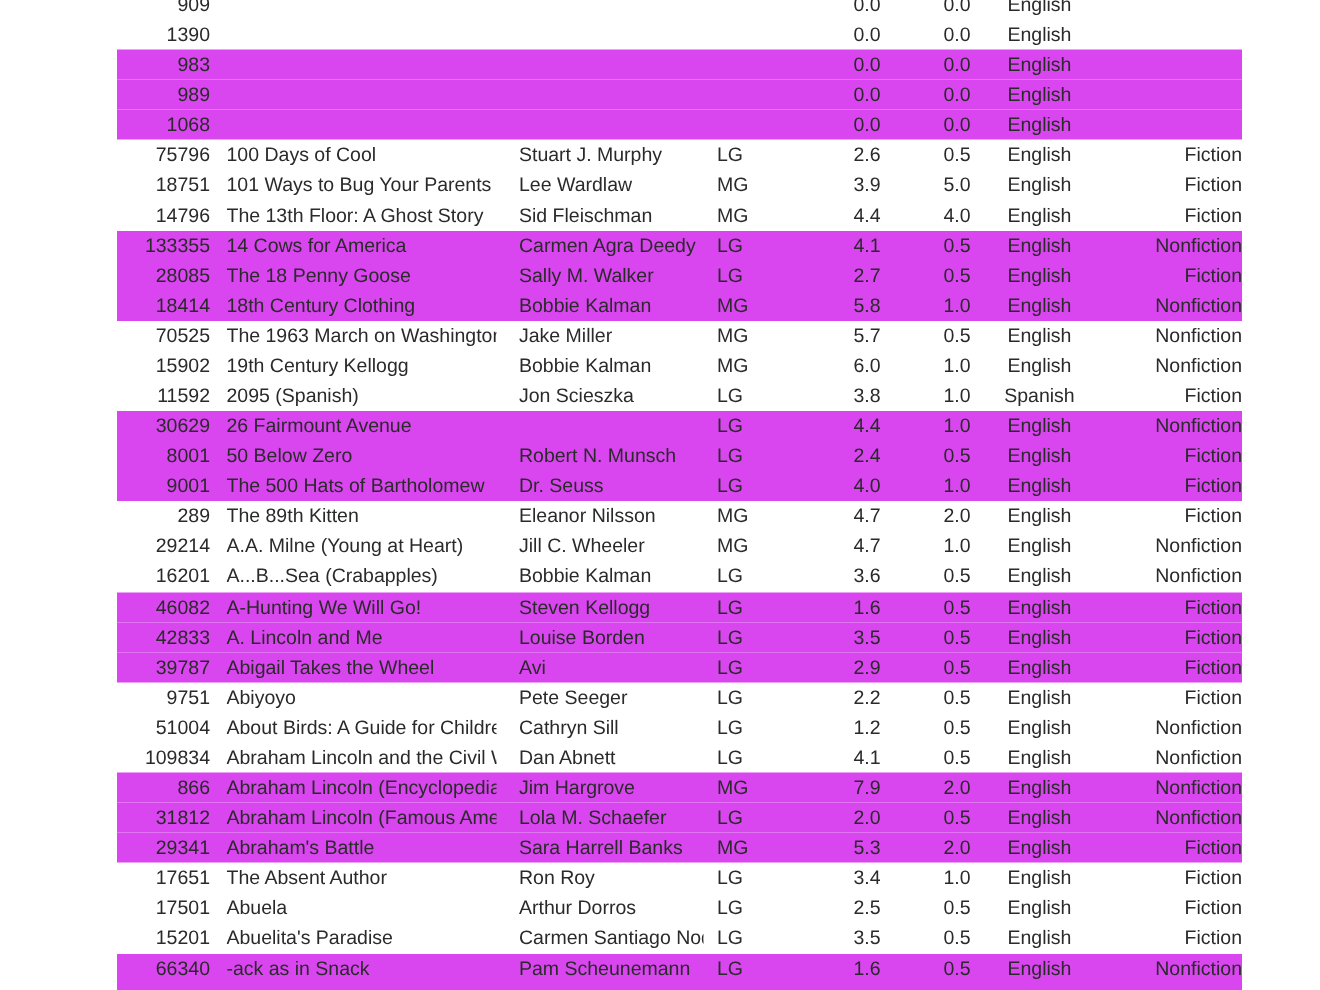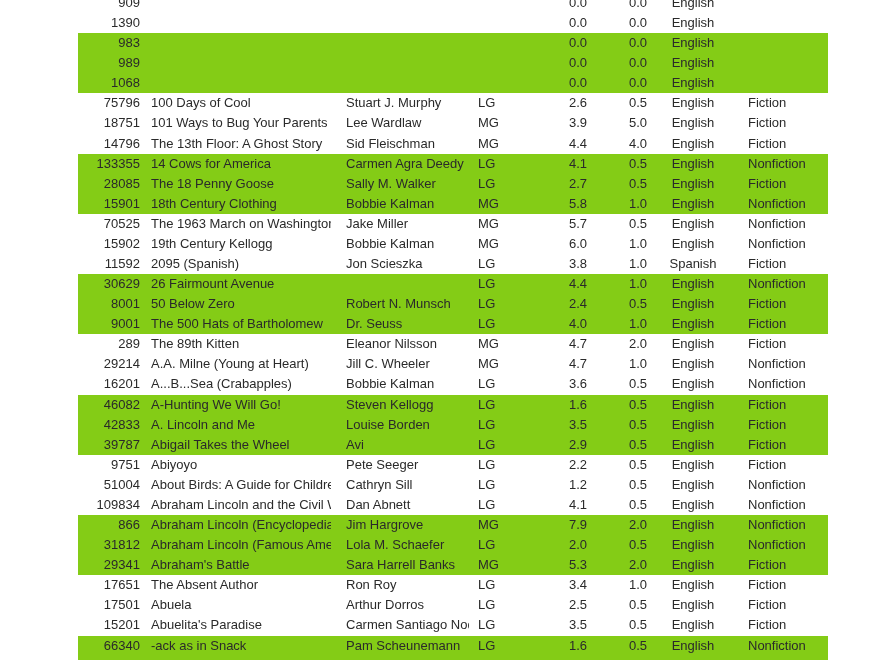--- a/index.html
+++ b/index.html
@@ -1,29 +1,29 @@
 <!DOCTYPE html>
 <html><head>
 <meta charset="utf-8">
 <style>
   html, body { margin: 0; padding: 0; background: #ffffff; }
   body { width: 880px; height: 660px; overflow: hidden; position: relative;
          font-family: "Liberation Sans", sans-serif; font-size: 13px; color: #2a2a2a; }
   #table { position: absolute; left: 78px; top: -7px; width: 750px; }
   .row { position: relative; height: 20.08px; line-height: 20px; white-space: nowrap; }
-  .row.shade { background: #84cc16; }
+  .row.shade { background: #d946ef; }
   .cell { position: absolute; top: 0; overflow: hidden; }
   .c-id { left: 0; width: 62px; text-align: right; }
   .c-title { left: 73px; width: 180px; }
   .c-author { left: 268px; width: 123px; }
   .c-level { left: 400px; width: 50px; text-align: left; }
   .c-bl { left: 480px; width: 40px; text-align: center; }
   .c-pts { left: 540px; width: 40px; text-align: center; }
   .c-lang { left: 580px; width: 70px; text-align: center; }
-  .c-type { left: 670px; width: 80px; text-align: left; }
+  .c-type { left: 670px; width: 80px; text-align: right; }
 </style>
 </head>
 <body>
 
 <div id="table">
     <div class="row">
       <div class="cell c-id">909</div>
       <div class="cell c-title"></div>
       <div class="cell c-author"></div>
       <div class="cell c-level"></div>
@@ -116,21 +116,21 @@
       <div class="cell c-id">28085</div>
       <div class="cell c-title">The 18 Penny Goose</div>
       <div class="cell c-author">Sally M. Walker</div>
       <div class="cell c-level">LG</div>
       <div class="cell c-bl">2.7</div>
       <div class="cell c-pts">0.5</div>
       <div class="cell c-lang">English</div>
       <div class="cell c-type">Fiction</div>
     </div>
     <div class="row shade">
-      <div class="cell c-id">15901</div>
+      <div class="cell c-id">18414</div>
       <div class="cell c-title">18th Century Clothing</div>
       <div class="cell c-author">Bobbie Kalman</div>
       <div class="cell c-level">MG</div>
       <div class="cell c-bl">5.8</div>
       <div class="cell c-pts">1.0</div>
       <div class="cell c-lang">English</div>
       <div class="cell c-type">Nonfiction</div>
     </div>
     <div class="row">
       <div class="cell c-id">70525</div>

